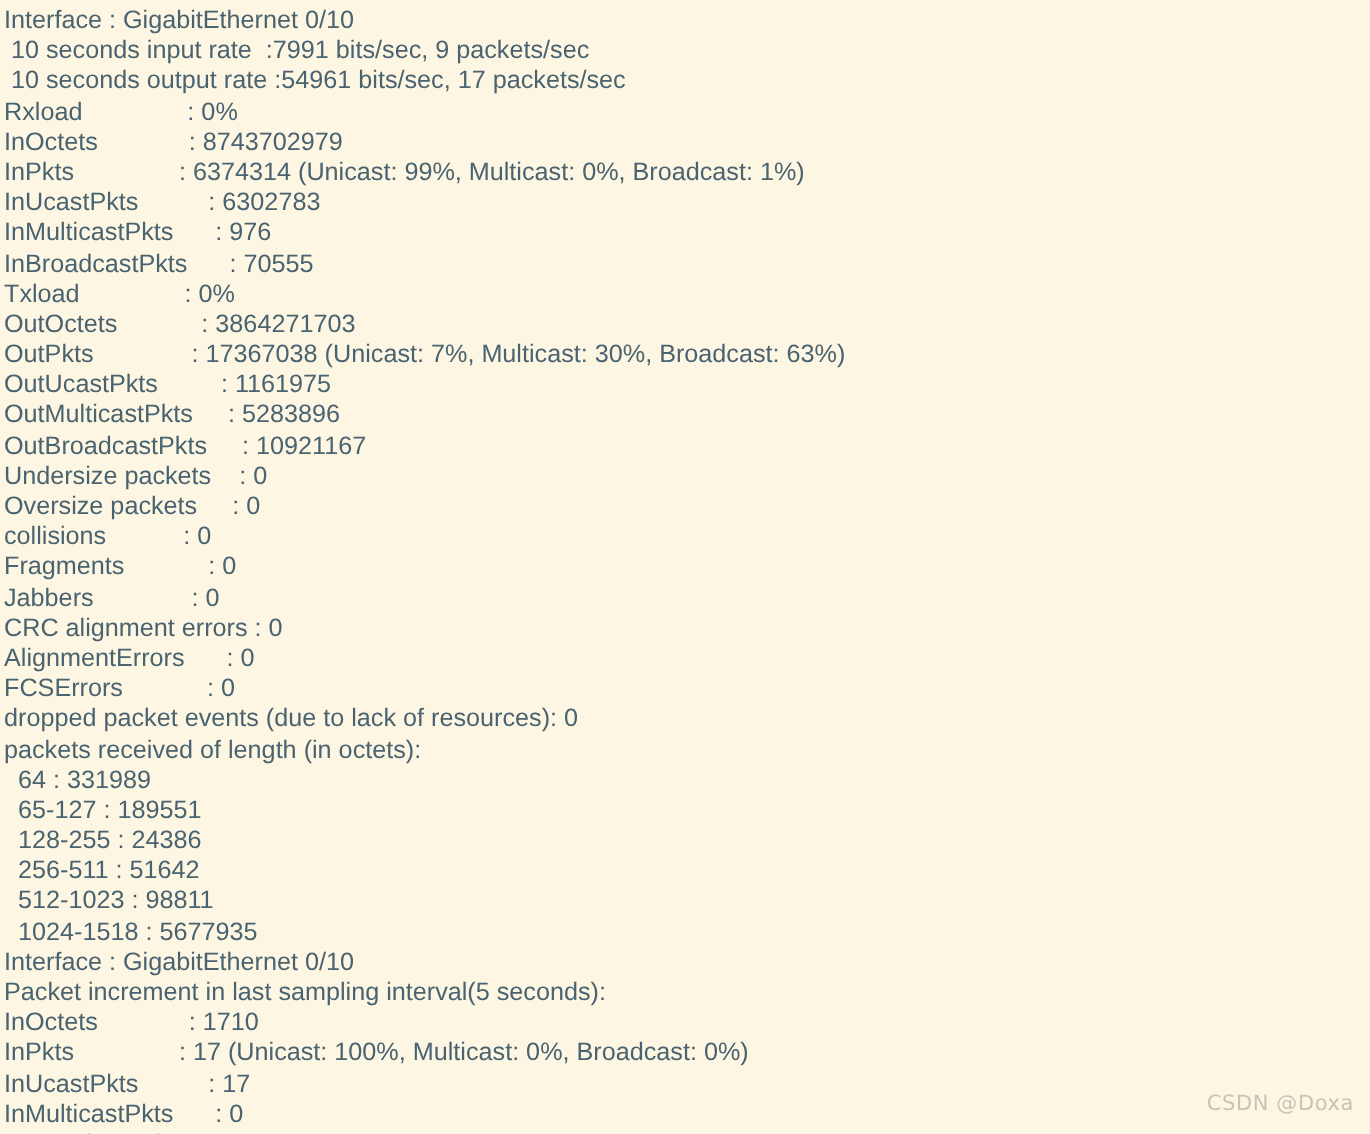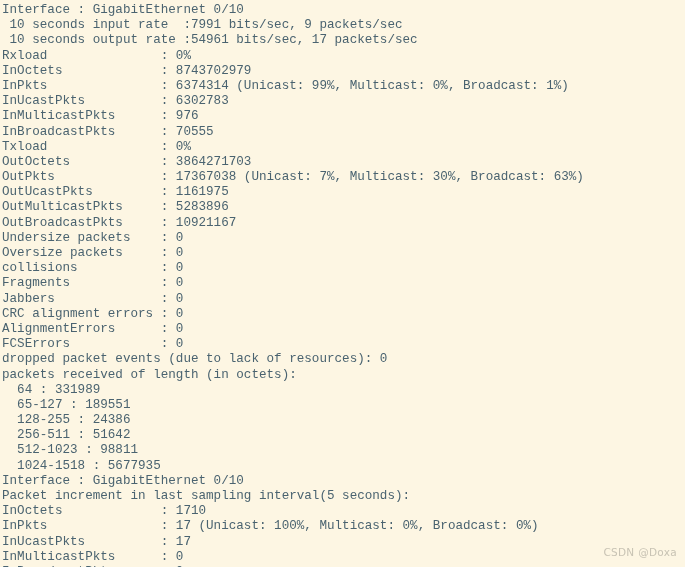--- a/index.html
+++ b/index.html
@@ -16,21 +16,21 @@
     font-family: "DejaVu Sans Mono", "Liberation Mono", monospace;
   }
   #terminal {
     position: absolute;
     left: 0;
     top: 0;
     width: 685px;
     height: 448px;
     background: #fdf6e3;
     color: #4a6370;
-    font-family: Liberation Mono, monospace;
+    font-family: Liberation Sans, sans-serif;
     font-size: 12.6px;
     line-height: 15.2px;
     padding: 3px 0 0 2px;
     box-sizing: border-box;
     white-space: pre;
     letter-spacing: 0px;
   }
   #terminal .line {
     white-space: pre;
     display: block;

